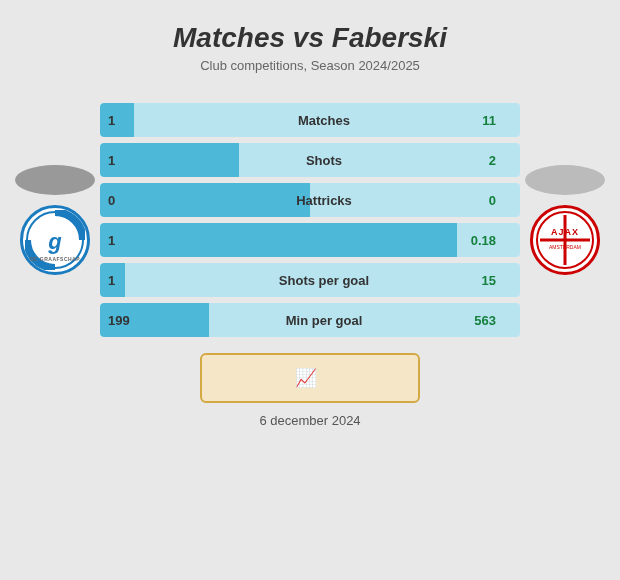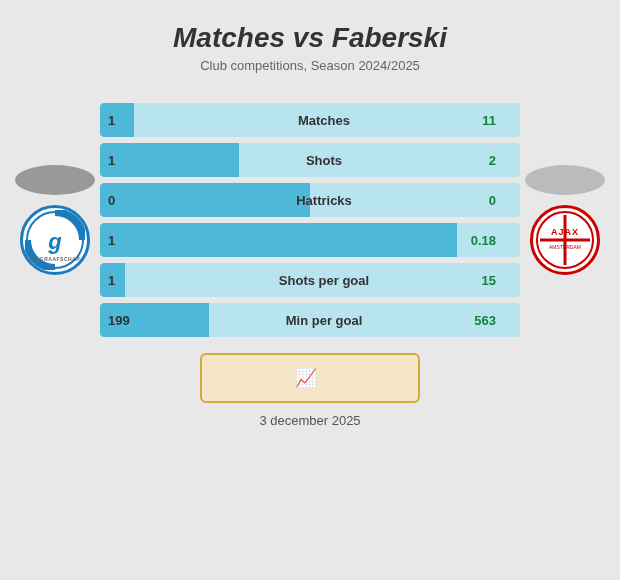--- a/index.html
+++ b/index.html
@@ -281,13 +281,13 @@
         <text x="50%" y="62%" text-anchor="middle" dominant-baseline="middle" font-size="5" font-family="Arial" fill="#cc0000">AMSTERDAM</text>
       </svg>
     </div>
   </div>
 </div>
 
 <div class="fctables-banner">
   <span class="fctables-icon">📈</span>
 </div>
 
-<p class="date-text">3 december 2025</p>
+<p class="date-text">6 december 2024</p>
 
 </body></html>

